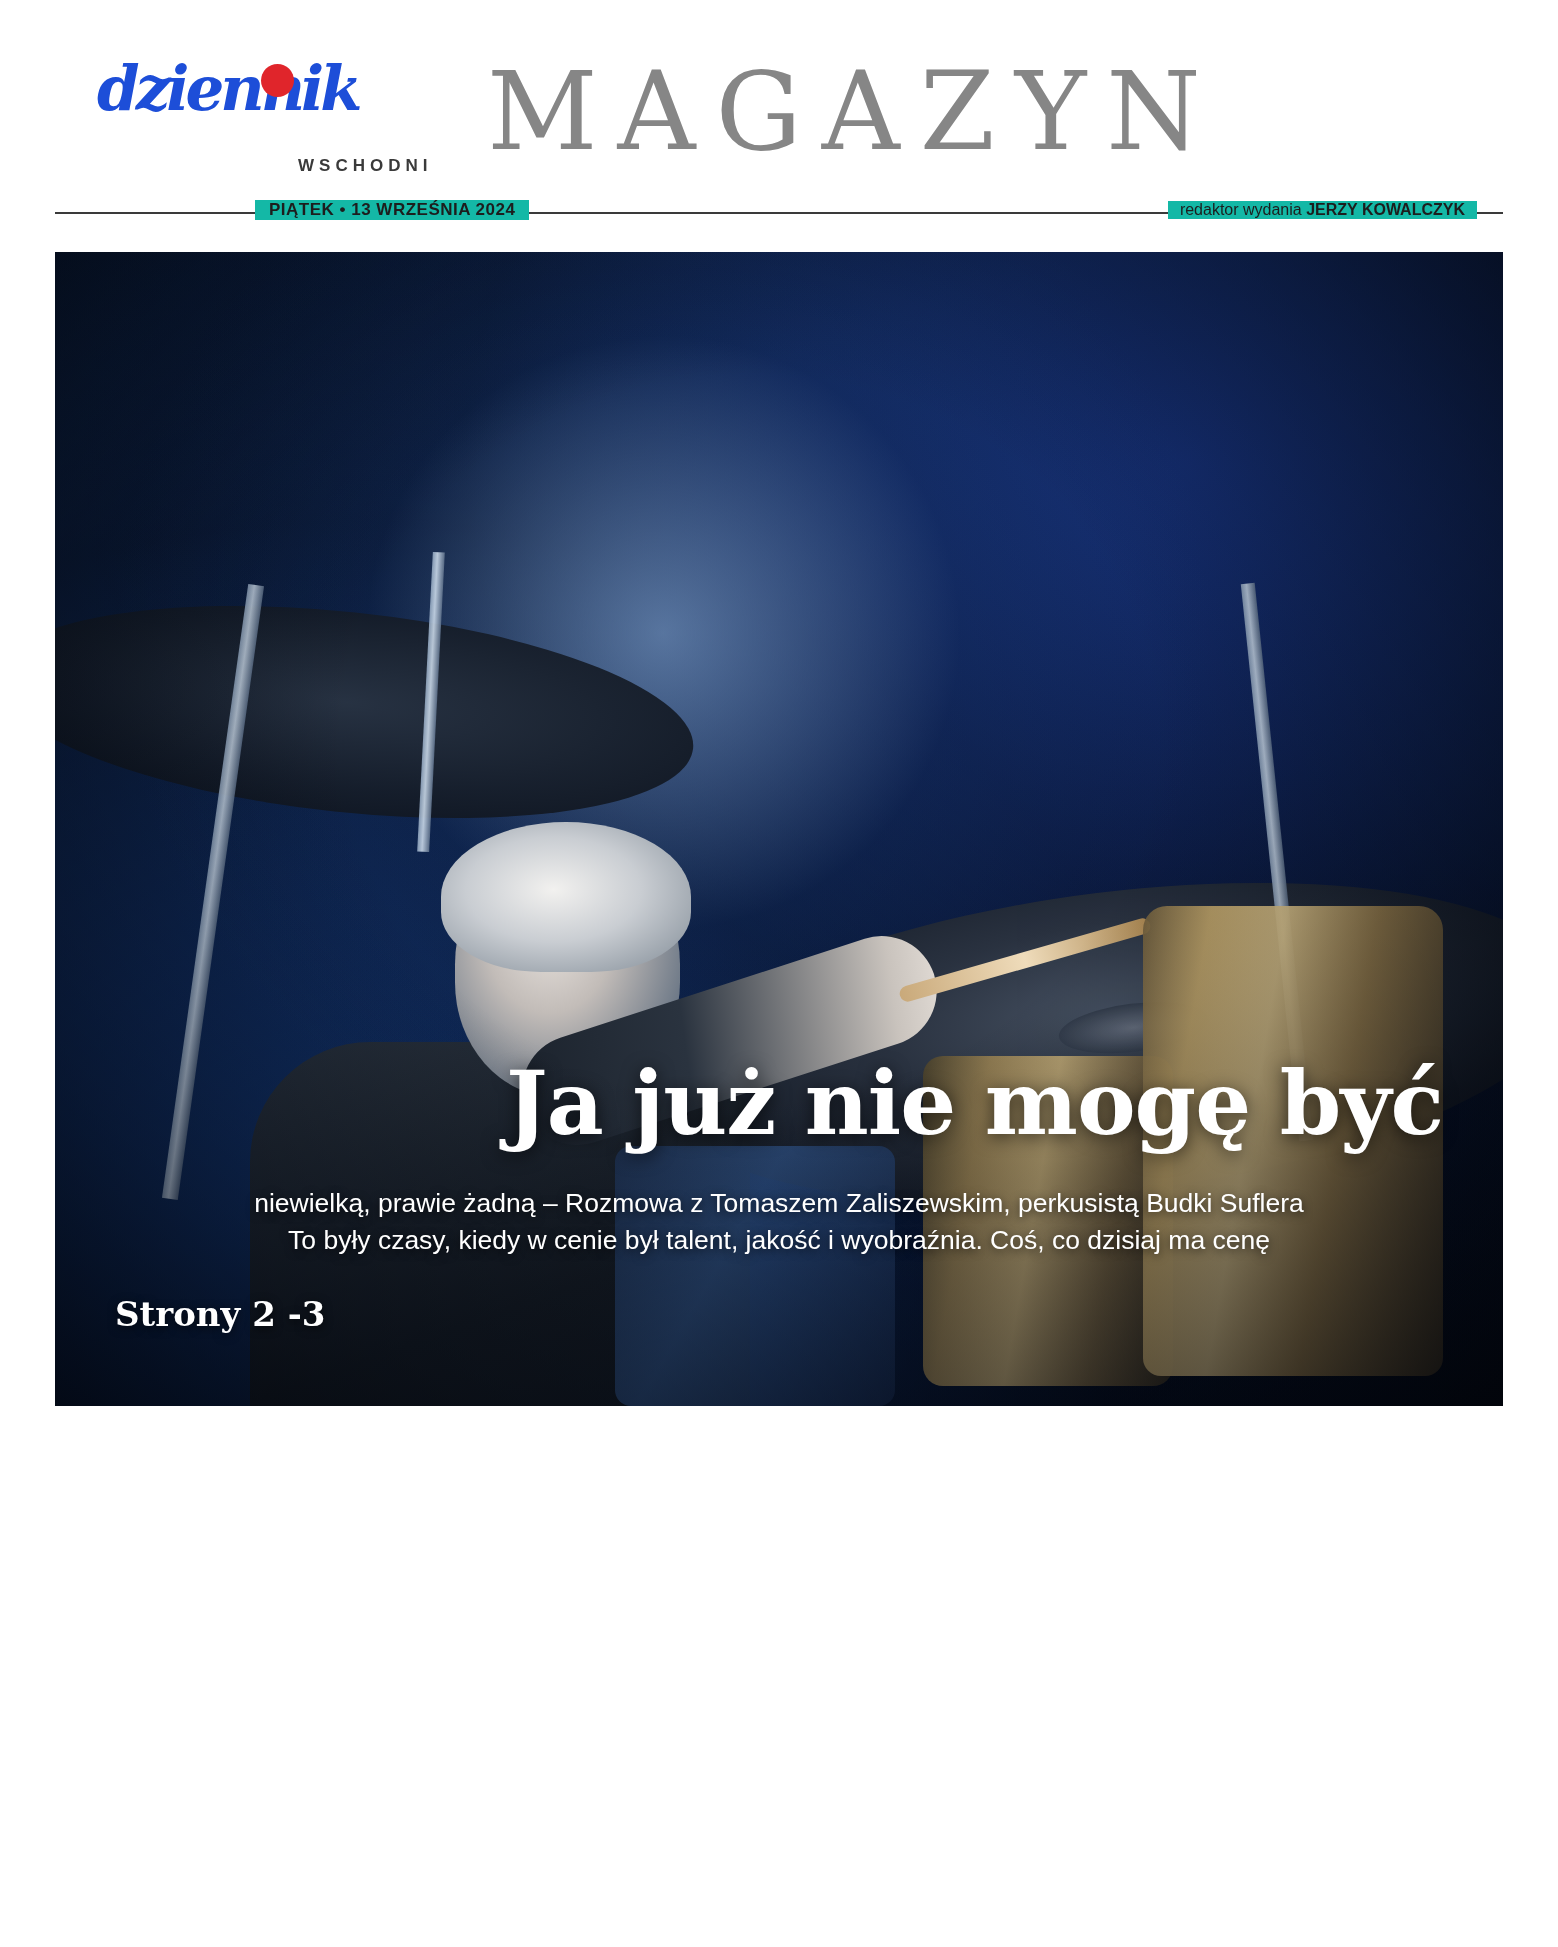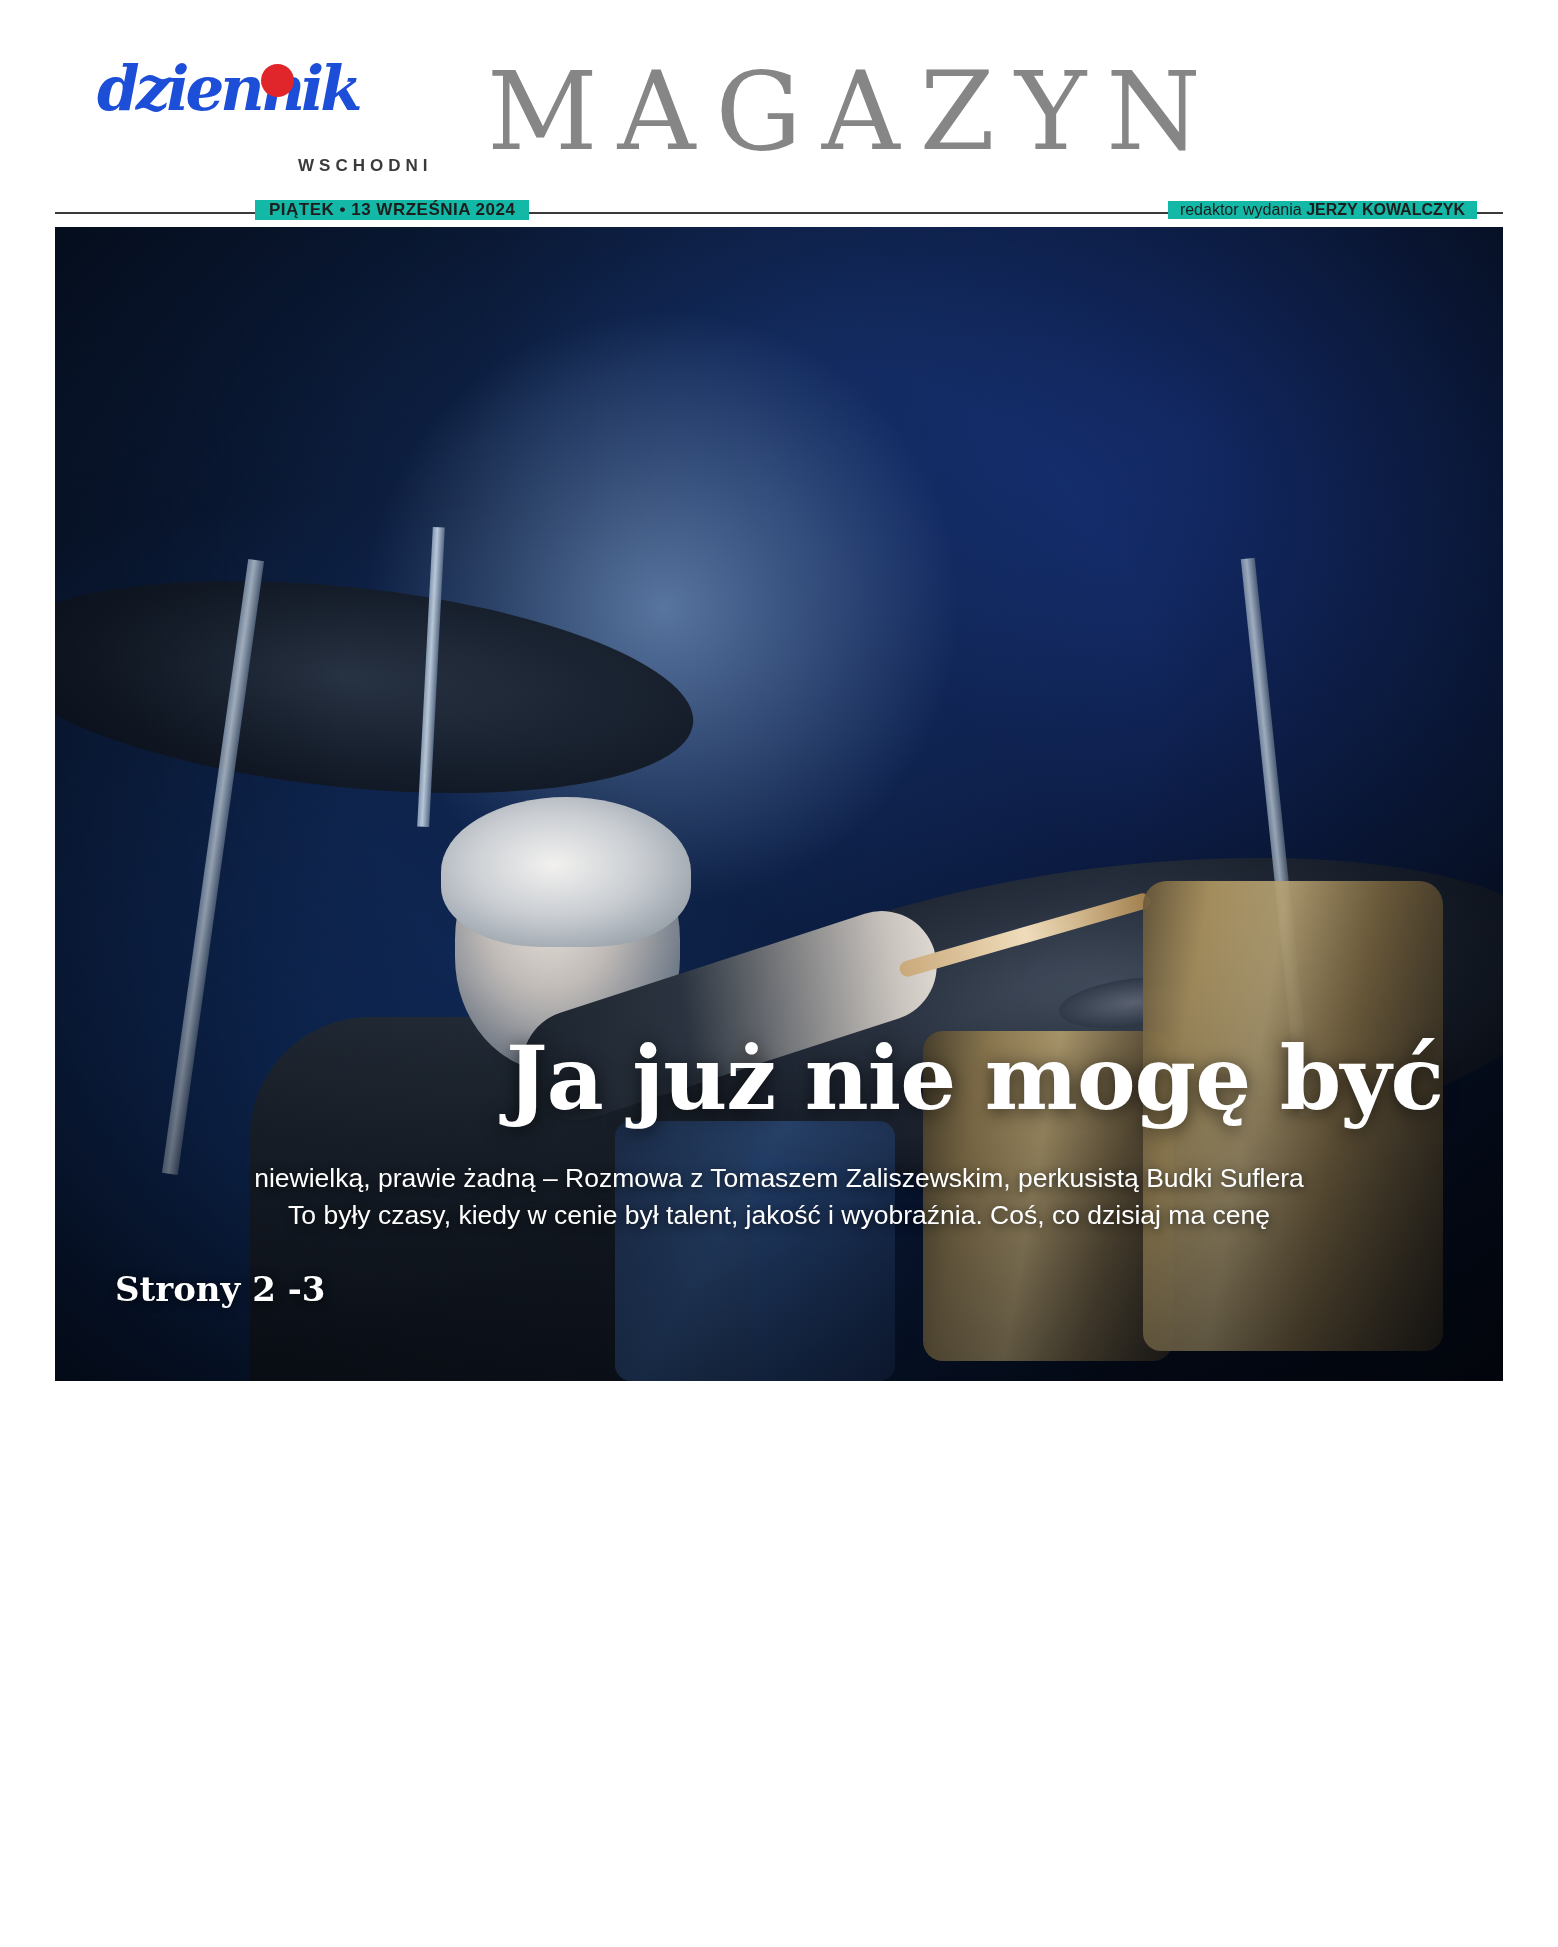--- a/index.html
+++ b/index.html
@@ -119,21 +119,21 @@
     padding: 0 12px;
     font-size: 16px;
     color: #1d1d1d;
     white-space: nowrap;
   }
   .infobar .editor b { font-weight: bold; }
 
   
   .hero {
     position: relative;
-    margin: 1px 55px 0 55px;
+    margin: 26px 55px 0 55px;
     height: 1154px;
     overflow: hidden;
     background: #07111f;
   }
 
   .photo {
     position: absolute;
     inset: 0;
     background:
       radial-gradient(circle at 42% 33%, rgba(150,190,235,0.55) 0%, rgba(30,70,130,0.15) 26%, rgba(0,0,0,0) 48%),

